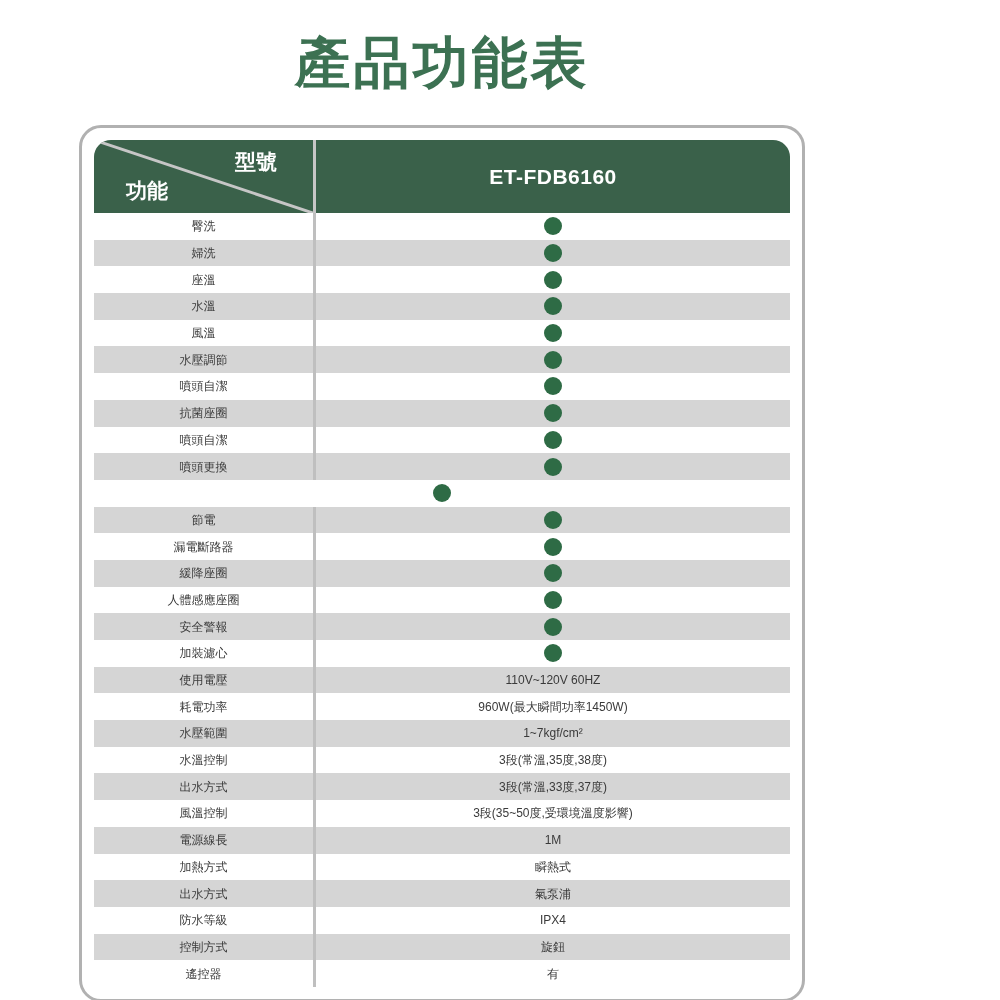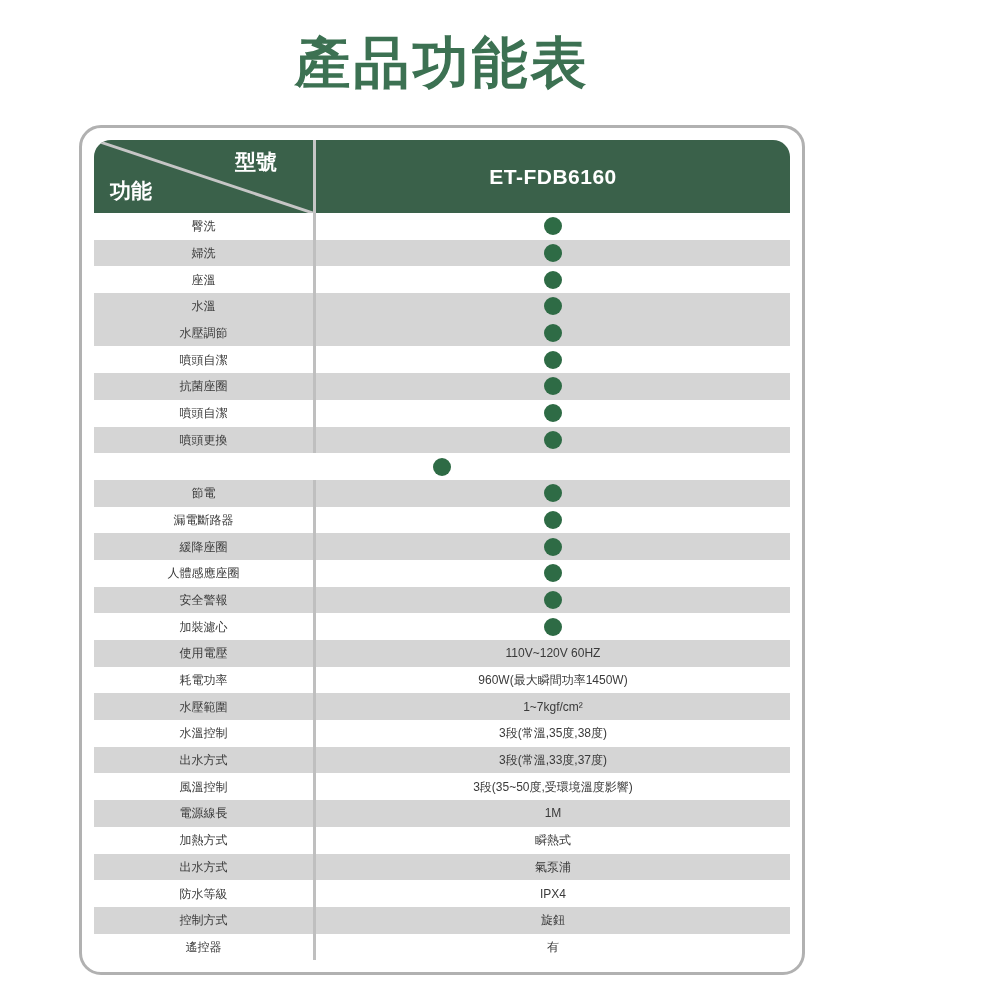--- a/index.html
+++ b/index.html
@@ -56,21 +56,21 @@
   .corner-top {
     position: absolute;
     top: 8px;
     right: 36px;
     font-size: 21px;
     font-weight: 600;
   }
   .corner-bottom {
     position: absolute;
     bottom: 8px;
-    left: 16px;
+    left: 32px;
     font-size: 21px;
     font-weight: 600;
   }
   .th-model {
     flex: 1 1 auto;
     display: flex;
     align-items: center;
     justify-content: center;
     font-size: 21px;
     font-weight: 600;
@@ -145,20 +145,26 @@
           <div class="cell value">
             <span class="dot"></span>
           </div>
         </div>
         <div class="row alt">
           <div class="cell label">水溫</div>
           <div class="cell value">
             <span class="dot"></span>
           </div>
         </div>
+        <div class="row">
+          <div class="cell label">風溫</div>
+          <div class="cell value">
+            <span class="dot"></span>
+          </div>
+        </div>
         <div class="row alt">
           <div class="cell label">水壓調節</div>
           <div class="cell value">
             <span class="dot"></span>
           </div>
         </div>
         <div class="row">
           <div class="cell label">噴頭自潔</div>
           <div class="cell value">
             <span class="dot"></span>

